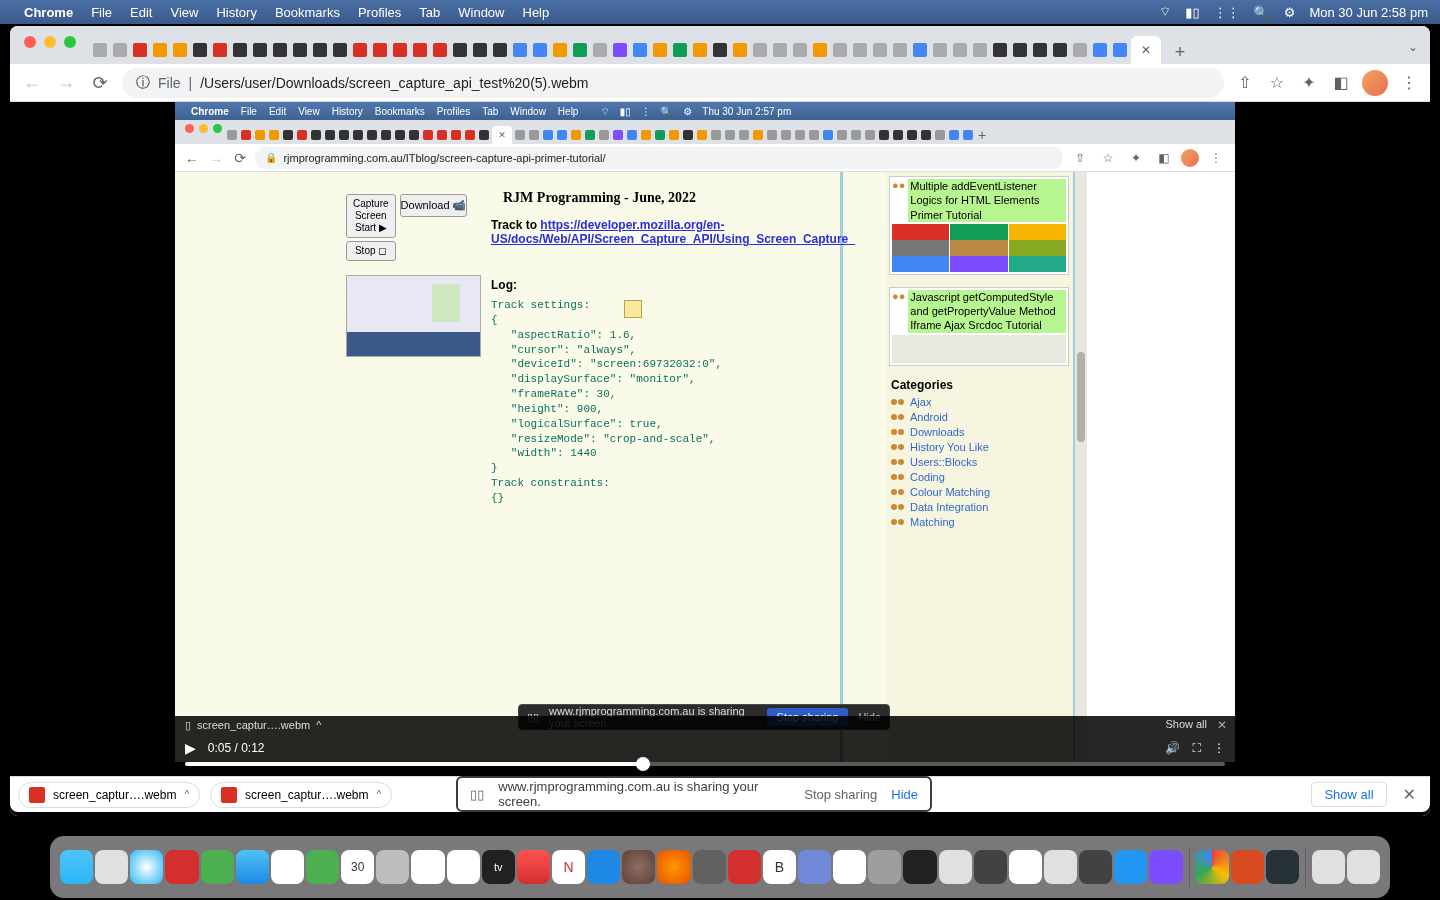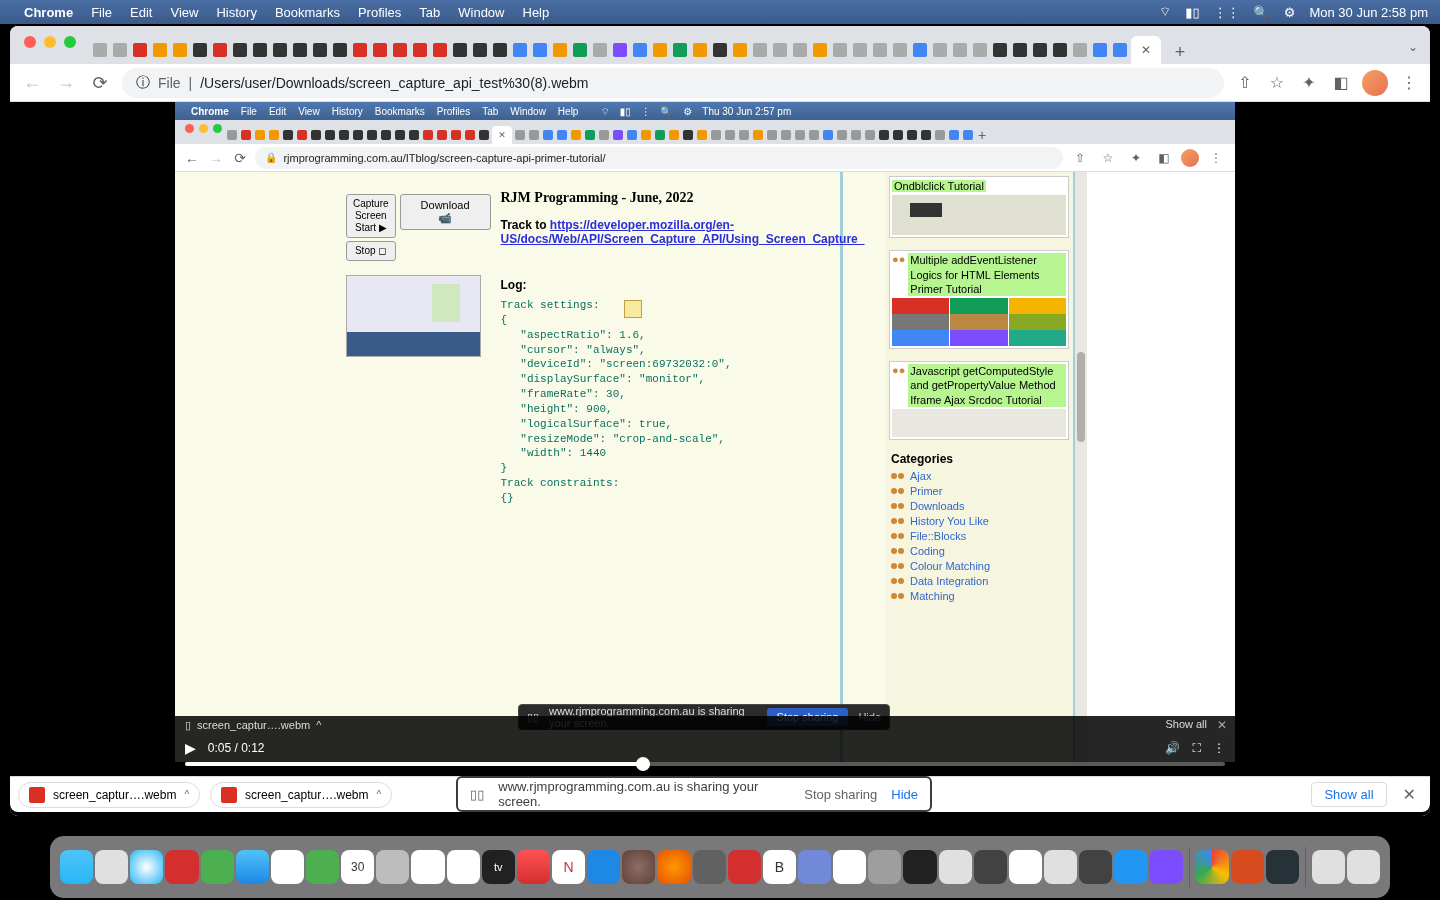--- a/index.html
+++ b/index.html
@@ -130,24 +130,24 @@
 .blog-intro a { color: #7a4fb5; text-decoration: underline; }
 .link-dot { display: inline-block; width: 10px; height: 10px; border-radius: 50%; background: #000; vertical-align: middle; }
 
 .btn-area { display: flex; gap: 4px; margin-top: 14px; }
 .cap-btn {
   background: #efefef; border: 1px solid #999; border-radius: 3px;
   padding: 3px 6px; font-size: 10px; text-align: center; line-height: 1.2;
   cursor: pointer;
 }
 .cap-btn-col { display: flex; flex-direction: column; gap: 3px; }
-.dl-btn { padding: 4px 20px; font-size: 11px; }
+.dl-btn { padding: 4px 0; font-size: 11px; }
 
 .post-title { font-family: Georgia, serif; font-size: 18px; font-weight: bold; margin-top: 2px; }
-.post-sub { font-family: Georgia, serif; font-size: 14px; font-weight: bold; margin-top: 10px; }
+.post-sub { font-family: Georgia, serif; font-size: 14px; font-weight: bold; margin-top: 10px; margin-left: 12px; }
 .post-thanks { font-size: 12px; font-weight: bold; margin-top: 12px; }
 .post-thanks a { color: #2a2edb; text-decoration: underline; font-weight: bold; }
 .post-log { font-size: 12px; font-weight: bold; margin-top: 32px; }
 .post-pre {
   font-family: "Courier New", monospace; font-size: 11px;
   color: #0a7060; margin-top: 6px; white-space: pre; line-height: 1.35;
 }
 
 .thumb {
   width: 135px; height: 82px; border: 1px solid #aaa;
@@ -440,21 +440,21 @@
   </div>
 
   <div class="toolbar">
     <span class="nav-btn disabled">←</span>
     <span class="nav-btn disabled">→</span>
     <span class="nav-btn">⟳</span>
     <div class="omnibox">
       <span>ⓘ</span>
       <span class="proto">File</span>
       <span style="color:#5f6368">|</span>
-      <span>/Users/user/Downloads/screen_capture_api_test%30(8).webm</span>
+      <span>/Users/user/Downloads/screen_capture_api_test%20(5).webm</span>
     </div>
     <span class="tool-icon">⇧</span>
     <span class="tool-icon">☆</span>
     <span class="tool-icon">✦</span>
     <span class="tool-icon">◧</span>
     <span class="avatar"></span>
     <span class="tool-icon">⋮</span>
   </div>
 
   <div class="video-area">
@@ -706,26 +706,20 @@
 {}</div>
             </div>
           </div>
           <div class="note-icon"></div>
         </div>
 
         <div class="blog-rail" style="border-left:3px solid #a0cfdc"></div>
 
         <div class="blog-sidebar">
           <div class="side-card" style="padding:2px">
-            <div><span class="hl">Ondblclick Tutorial</span></div>
-            <div style="height:40px;background:#e0e0d0;margin-top:2px;position:relative">
-              <div style="position:absolute;left:18px;top:8px;width:32px;height:14px;background:#333"></div>
-            </div>
-          </div>
-          <div class="side-card" style="padding:2px">
             <div style="display:flex;gap:3px">
                 <span style="color:#cc8833">●●</span>
                 <span class="hl">Multiple addEventListener Logics for HTML Elements Primer Tutorial</span>
               </div>
             <div class="row" style="margin-top:2px">
               <div class="cell" style="background:#d93025"></div>
                 <div class="cell" style="background:#0f9d58"></div>
                 <div class="cell" style="background:#f4b400"></div>
             </div>
             <div class="row">
@@ -752,42 +746,42 @@
                 <span class="b"></span>
                 <span class="b"></span>
               </span>
               <span>Ajax</span>
             </div>
           <div class="side-cat">
               <span class="bullets">
                 <span class="b"></span>
                 <span class="b"></span>
               </span>
-              <span>Primer</span>
+              <span>Android</span>
             </div>
           <div class="side-cat">
               <span class="bullets">
                 <span class="b"></span>
                 <span class="b"></span>
               </span>
               <span>Downloads</span>
             </div>
           <div class="side-cat">
               <span class="bullets">
                 <span class="b"></span>
                 <span class="b"></span>
               </span>
               <span>History You Like</span>
             </div>
           <div class="side-cat">
               <span class="bullets">
                 <span class="b"></span>
                 <span class="b"></span>
               </span>
-              <span>File::Blocks</span>
+              <span>Users::Blocks</span>
             </div>
           <div class="side-cat">
               <span class="bullets">
                 <span class="b"></span>
                 <span class="b"></span>
               </span>
               <span>Coding</span>
             </div>
           <div class="side-cat">
               <span class="bullets">

